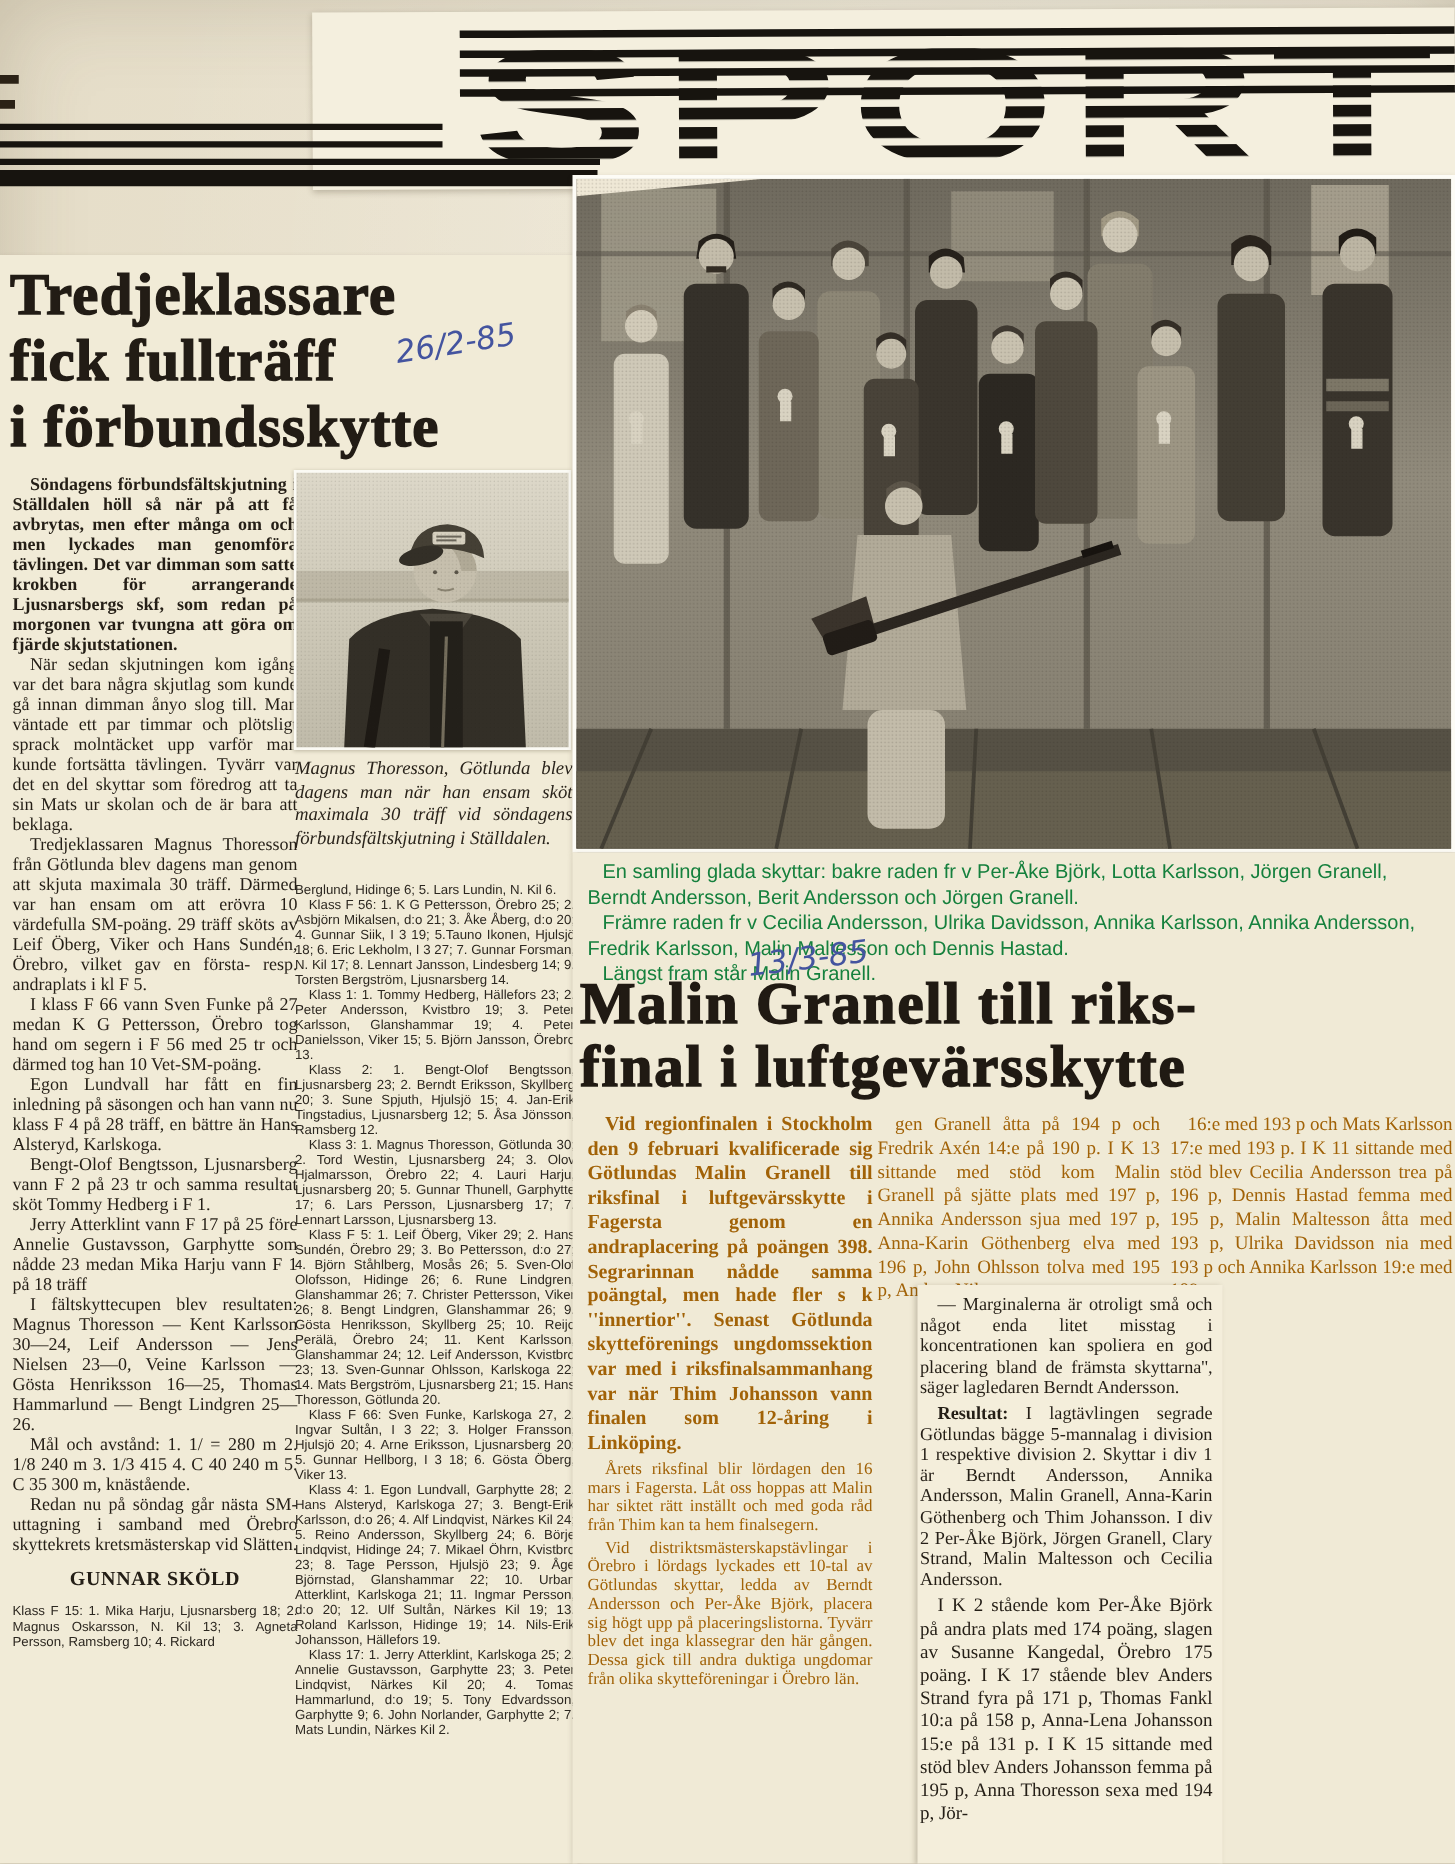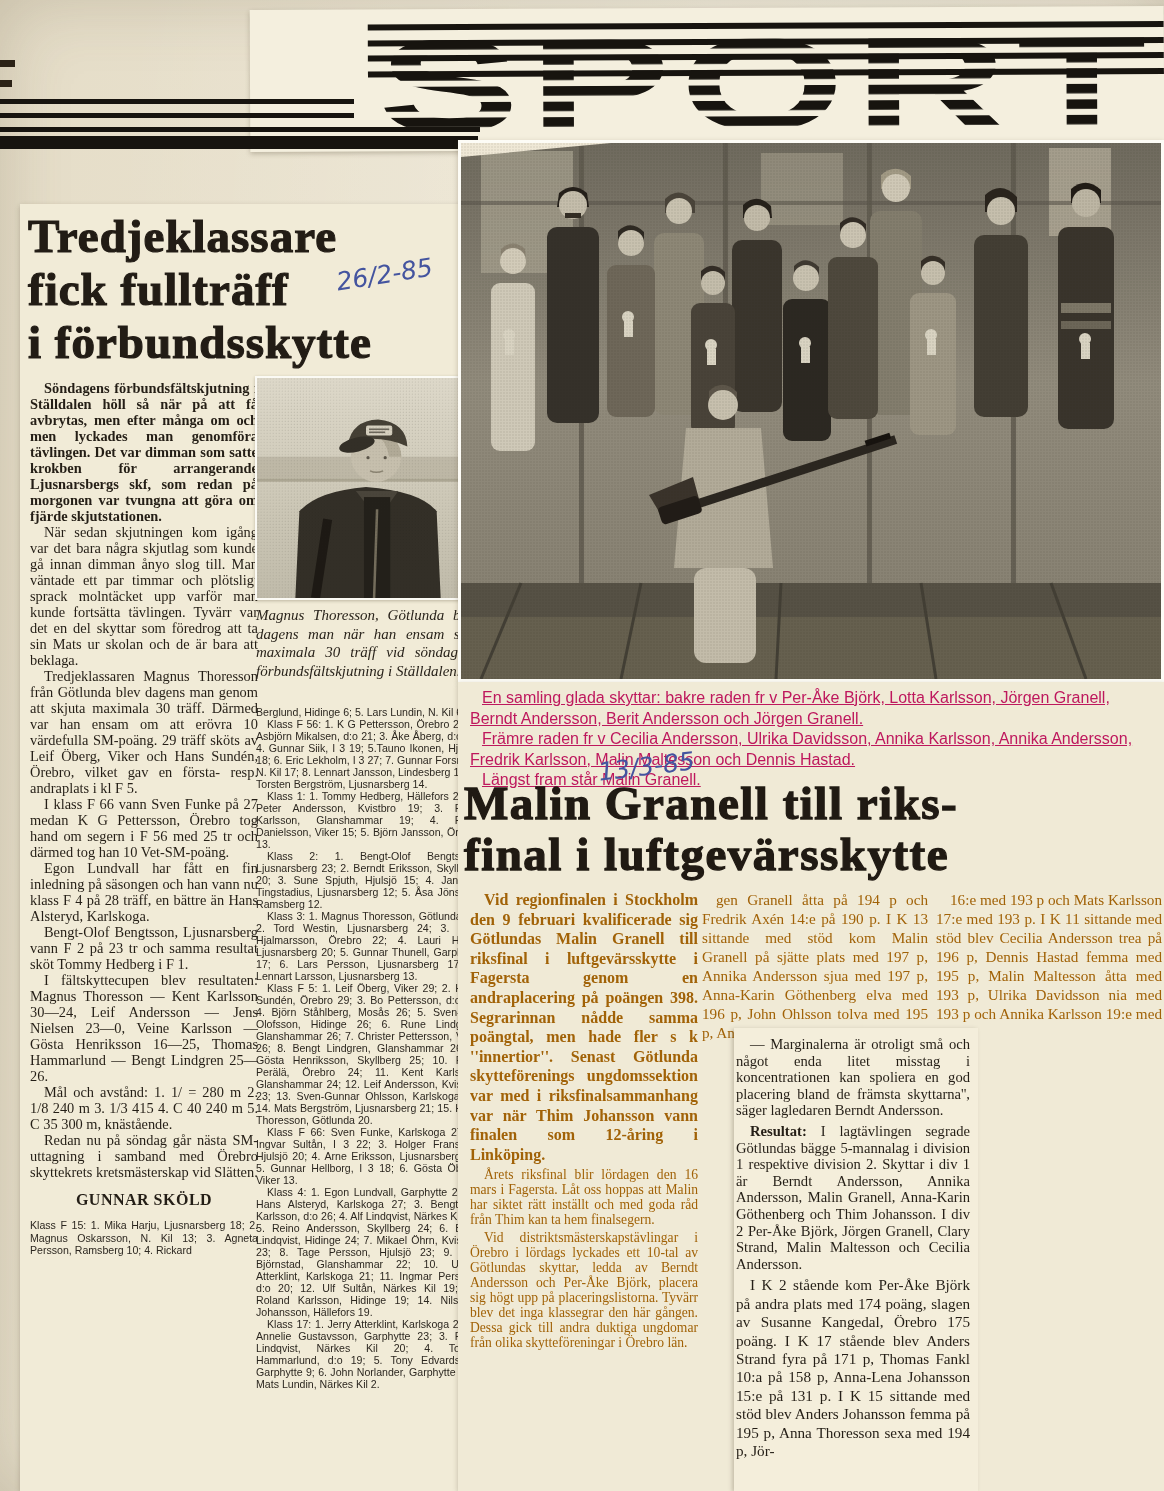--- a/index.html
+++ b/index.html
@@ -17,21 +17,21 @@
   .mline{position:absolute;background:#17140f;}
   .mline1{left:0;top:99px;width:354px;height:5px;}
   .mline2{left:0;top:113px;width:354px;height:5px;}
   .mline3{left:0;top:127px;width:480px;height:5px;}
   .mline4{left:0;top:136px;width:478px;height:13px;}
   .smudge{position:absolute;background:#2b2216;}
   .smudge1{left:0;top:60px;width:15px;height:7px;}
   .smudge2{left:0;top:80px;width:12px;height:7px;}
 
   
-  .art1{left:20px;top:204px;width:462px;height:1287px;background:#f1ebd7;overflow:hidden;}
+  .art1{left:0;top:204px;width:462px;height:1287px;background:#f1ebd7;overflow:hidden;}
   .h1{position:absolute;left:8px;top:6px;width:452px;margin:0;}
   .h1 span{display:block;font:700 47px/53px "Liberation Serif",serif;letter-spacing:1px;
     color:#221c15;-webkit-text-stroke:1.2px #221c15;}
   .hand{position:absolute;font:italic 25px "DejaVu Sans",sans-serif;color:#44549f;white-space:nowrap;}
   .hand1{left:316px;top:56px;transform:rotate(-9deg);}
   .a1col{position:absolute;left:10px;top:176px;width:228px;height:1108px;
     font:14.4px/16px "Liberation Serif",serif;text-align:justify;color:#241e16;overflow:hidden;}
   .a1col p{margin:0;text-indent:14px;}
   .a1col p.lead{font-weight:700;}
   .byline{margin-top:10px;text-align:center;font:700 16px/20px "Liberation Serif",serif;letter-spacing:.5px;}
@@ -43,21 +43,21 @@
     font:italic 15px/18.6px "Liberation Serif",serif;text-align:justify;color:#29231b;}
   .a1res{position:absolute;left:236px;top:502px;width:224px;height:781px;
     font:10.6px/12px "Liberation Sans",sans-serif;text-align:justify;color:#2c2720;overflow:hidden;}
   .a1res p{margin:0;text-indent:11px;}
   .a1res p.cont{text-indent:0;}
 
   
   .photoclip{left:458px;top:140px;width:706px;height:542px;background:#fdfcf6;padding:3px;box-sizing:border-box;}
   .photoclip svg{display:block;width:100%;height:100%;}
   .art2{left:458px;top:682px;width:706px;height:809px;background:#f0ead6;overflow:hidden;}
-  .cap2{position:absolute;left:12px;top:6px;width:690px;font:16px/20.5px "Liberation Sans",sans-serif;color:#be185d;text-decoration:underline;}
+  .cap2{position:absolute;left:12px;top:6px;width:690px;font:16px/20.5px "Liberation Sans",sans-serif;color:#15803d;}
   .cap2 p{margin:0;text-indent:12px;}
   .hand2{left:140px;top:70px;transform:rotate(-7deg);}
   .h2{position:absolute;left:6px;top:96px;width:698px;margin:0;}
   .h2 span{display:block;font:700 47px/51px "Liberation Serif",serif;letter-spacing:1.5px;
     color:#201a13;-webkit-text-stroke:1.3px #201a13;}
   .a2col{position:absolute;text-align:justify;color:#a16207;}
   .a2col p{margin:0 0 3px;text-indent:14px;}
   .colA{left:12px;top:208px;width:228px;}
   .colB{left:244px;top:208px;width:226px;}
   .colC{left:478px;top:208px;width:226px;}
@@ -105,20 +105,21 @@
     </h1>
     <div class="hand hand1">26/2-85</div>
 
     <div class="a1col">
       <p class="lead">Söndagens förbundsfältskjutning i Ställdalen höll så när på att få avbrytas, men efter många om och men lyckades man genomföra tävlingen. Det var dimman som satte krokben för arrangerande Ljusnarsbergs skf, som redan på morgonen var tvungna att göra om fjärde skjutstationen.</p>
       <p>När sedan skjutningen kom igång var det bara några skjutlag som kunde gå innan dimman ånyo slog till. Man väntade ett par timmar och plötsligt sprack molntäcket upp varför man kunde fortsätta tävlingen. Tyvärr var det en del skyttar som föredrog att ta sin Mats ur skolan och de är bara att beklaga.</p>
       <p>Tredjeklassaren Magnus Thoresson från Götlunda blev dagens man genom att skjuta maximala 30 träff. Därmed var han ensam om att erövra 10 värdefulla SM-poäng. 29 träff sköts av Leif Öberg, Viker och Hans Sundén, Örebro, vilket gav en första- resp. andraplats i kl F 5.</p>
       <p>I klass F 66 vann Sven Funke på 27 medan K G Pettersson, Örebro tog hand om segern i F 56 med 25 tr och därmed tog han 10 Vet-SM-poäng.</p>
       <p>Egon Lundvall har fått en fin inledning på säsongen och han vann nu klass F 4 på 28 träff, en bättre än Hans Alsteryd, Karlskoga.</p>
       <p>Bengt-Olof Bengtsson, Ljusnarsberg vann F 2 på 23 tr och samma resultat sköt Tommy Hedberg i F 1.</p>
+      <p>Jerry Atterklint vann F 17 på 25 före Annelie Gustavsson, Garphytte som nådde 23 medan Mika Harju vann F 1 på 18 träff</p>
       <p>I fältskyttecupen blev resultaten: Magnus Thoresson — Kent Karlsson 30—24, Leif Andersson — Jens Nielsen 23—0, Veine Karlsson — Gösta Henriksson 16—25, Thomas Hammarlund — Bengt Lindgren 25—26.</p>
       <p>Mål och avstånd: 1. 1/ = 280 m 2. 1/8 240 m 3. 1/3 415 4. C 40 240 m 5. C 35 300 m, knästående.</p>
       <p>Redan nu på söndag går nästa SM-uttagning i samband med Örebro skyttekrets kretsmästerskap vid Slätten.</p>
       <div class="byline">GUNNAR SKÖLD</div>
       <div class="fine">Klass F 15: 1. Mika Harju, Ljusnarsberg 18; 2. Magnus Oskarsson, N. Kil 13; 3. Agneta Persson, Ramsberg 10; 4. Rickard</div>
     </div>
 
     <div class="pframe portrait">
       <svg viewBox="0 0 216 218">
         <defs>

